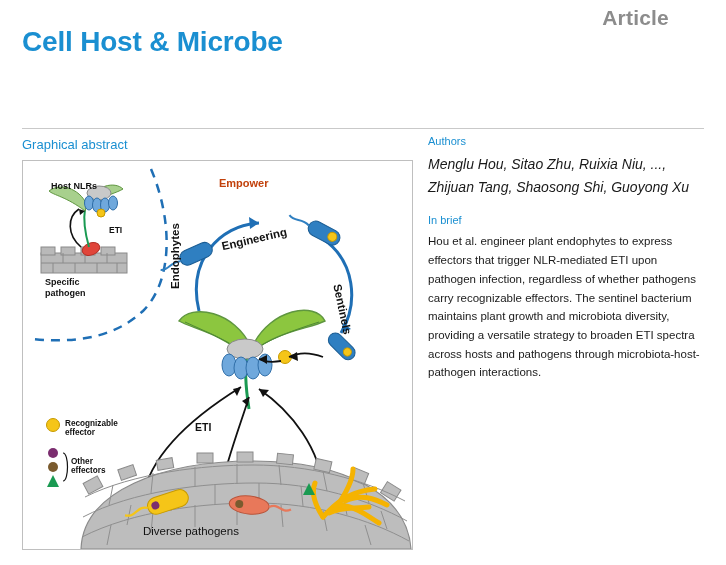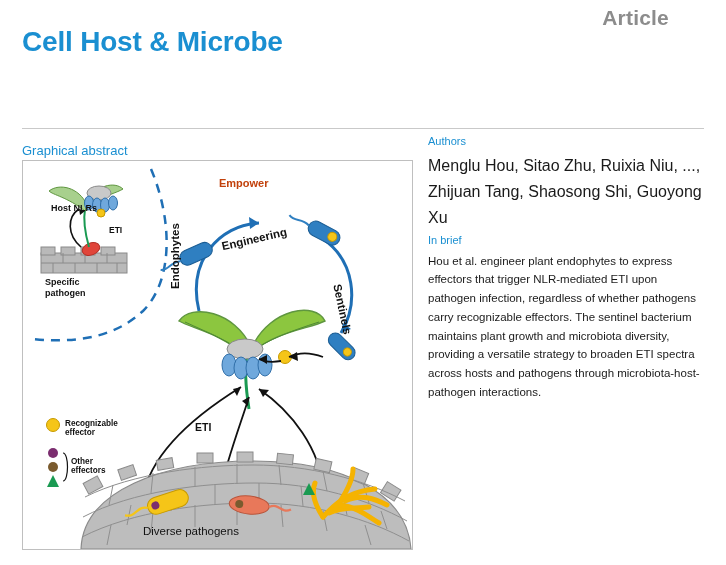--- a/index.html
+++ b/index.html
@@ -54,21 +54,21 @@
     position: absolute;
     left: 22px;
     top: 128px;
     width: 682px;
     height: 1px;
     background: #c9c9c9;
   }
   .ga-label {
     position: absolute;
     left: 22px;
-    top: 143px;
+    top: 137px;
     font-size: 13px;
     color: #1a8fd1;
   }
   .figure-box {
     position: absolute;
     left: 22px;
     top: 160px;
     width: 389px;
     height: 388px;
     border: 1px solid #bfbfbf;
@@ -82,24 +82,25 @@
     top: 135px;
     width: 276px;
   }
   .sec-head {
     font-size: 11px;
     color: #1a8fd1;
     margin: 0 0 6px 0;
     font-weight: normal;
   }
   .authors {
-    font-size: 16px;
+    font-size: 14px;
     line-height: 1.62;
     color: #1a1a1a;
-    margin-bottom: 3px;
+    margin-bottom: 16px;
+    font-style: italic;
   }
   .corr-mail {
     font-size: 11.5px;
     color: #1a1a1a;
     margin-bottom: 16px;
   }
   .inbrief-text {
     font-size: 11.5px;
     line-height: 1.63;
     color: #1a1a1a;
@@ -113,21 +114,21 @@
   .fig-text {
     position: absolute;
     font-family: "Liberation Sans", sans-serif;
     color: #111;
   }
   .t-empower {
     left: 196px; top: 16px; width: 170px;
     font-size: 11px; font-weight: bold; color: #c2410c;
     line-height: 1.25;
   }
-  .t-hostnlr { left: 28px; top: 20px; font-size: 9px; font-weight: bold; margin-top: 22px; }
+  .t-hostnlr { left: 28px; top: 20px; font-size: 9px; font-weight: bold; }
   .t-eti-small { left: 86px; top: 64px; font-size: 8.5px; font-weight: bold; }
   .t-specpath { left: 22px; top: 116px; font-size: 9px; font-weight: bold; line-height: 1.2; }
   .t-engineering {
     left: 198px; top: 72px; font-size: 11.5px; font-weight: bold;
     transform: rotate(-13deg);
   }
   .t-endophytes {
     left: 146px; top: 128px; font-size: 11.5px; font-weight: bold;
     transform: rotate(-90deg); transform-origin: left top;
   }

